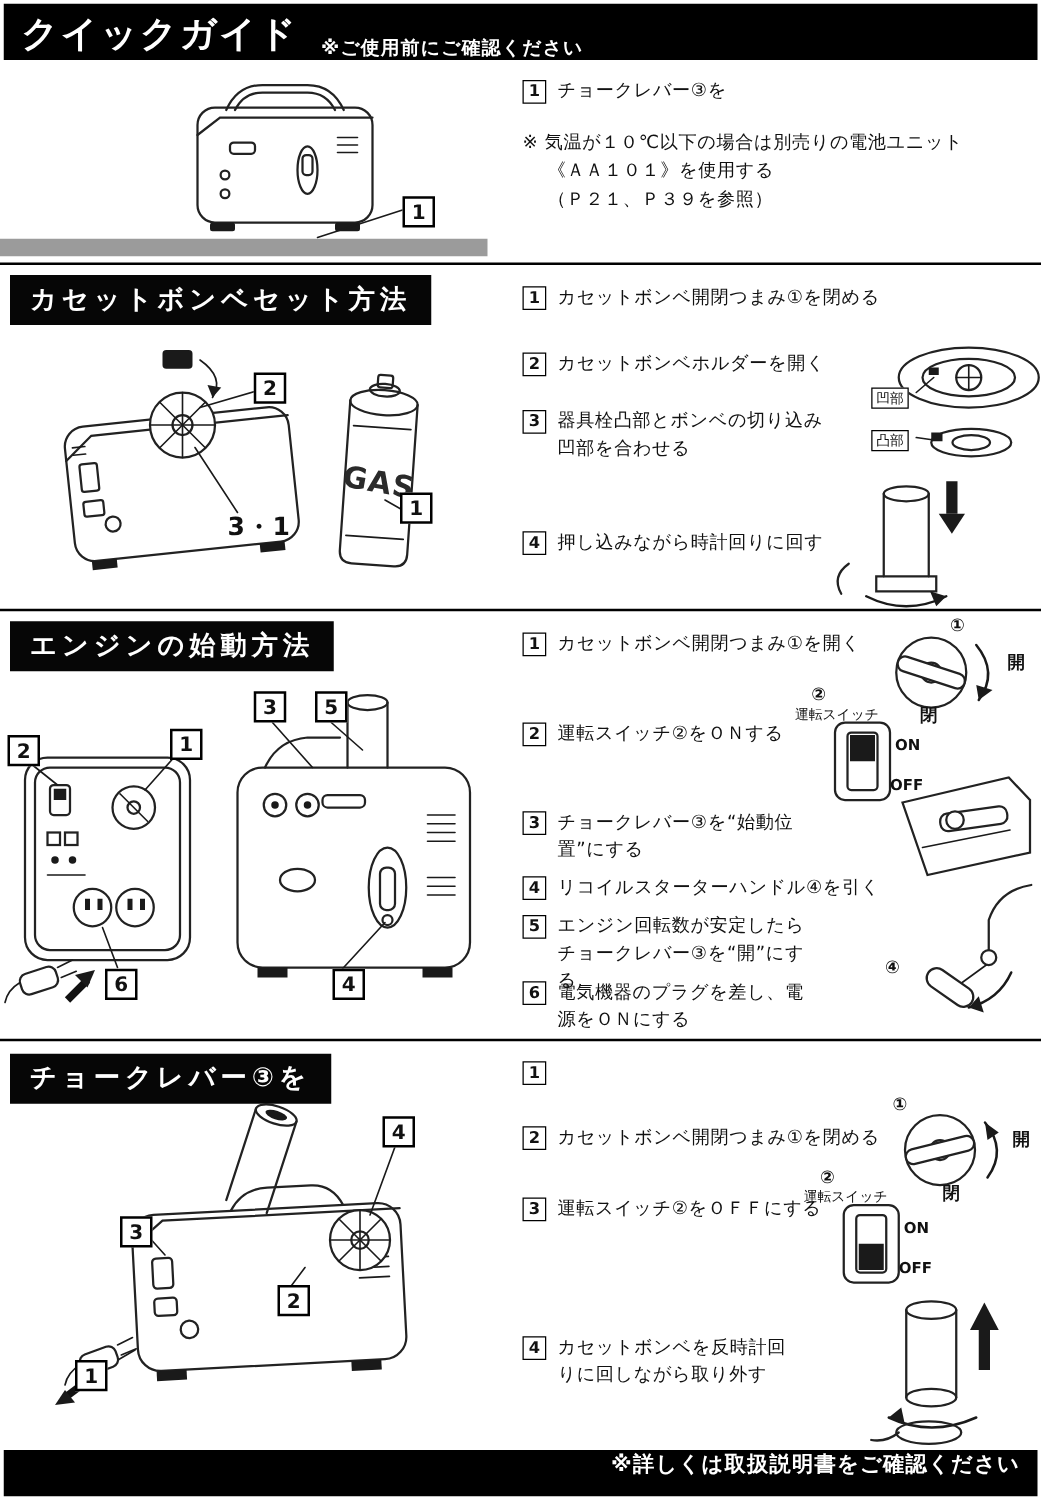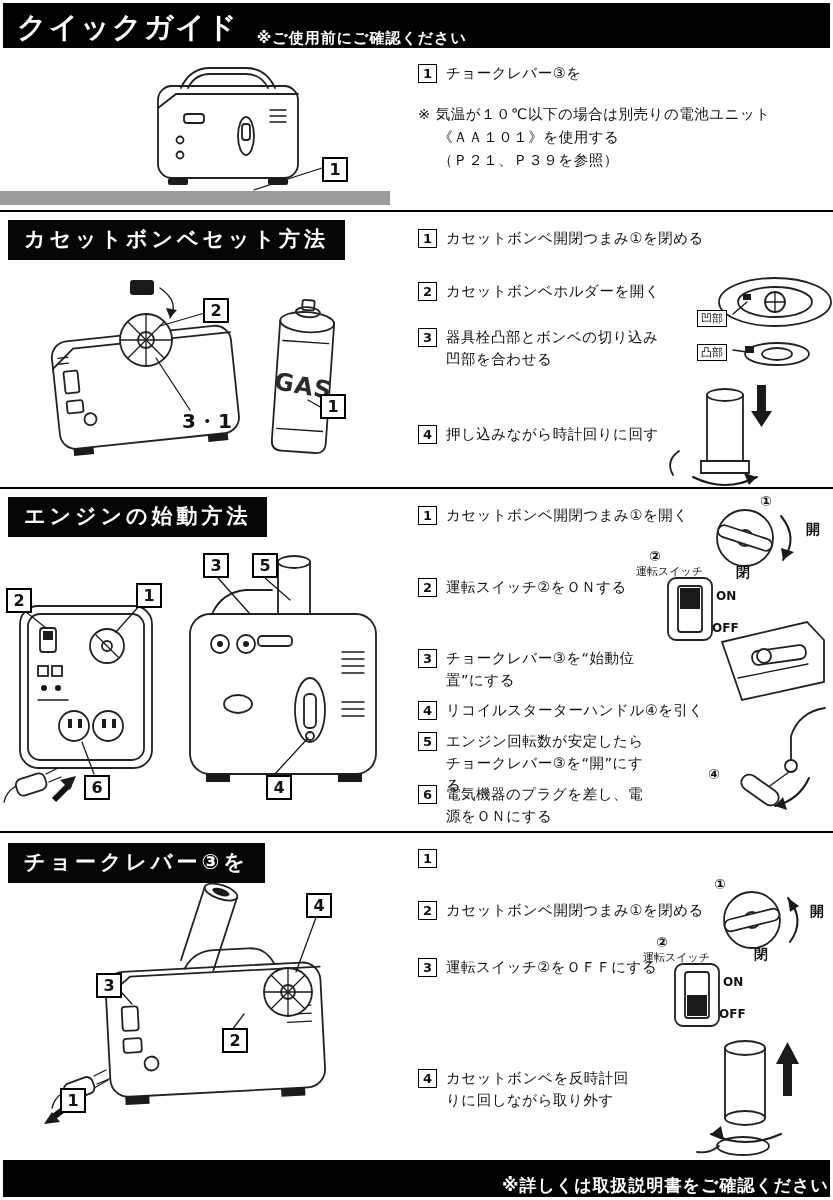--- a/index.html
+++ b/index.html
@@ -4,22 +4,22 @@
 <style>
   *{margin:0;padding:0;box-sizing:border-box}
   html,body{background:#fff}
   #page{position:relative;width:833px;height:1200px;background:#fff;
         font-family:"DejaVu Sans","Liberation Sans",sans-serif;color:#111;
         overflow:hidden;outline:1px solid #c9c9c9}
   .bar{position:absolute;left:3px;right:3px;background:#000;color:#fff}
   .header{top:3px;height:45px;display:flex;align-items:flex-end;gap:18px;padding:0 14px}
   .header .t{font-size:29px;font-weight:bold;letter-spacing:2px}
   .header .s{font-size:15px;font-weight:bold;margin-top:9px;letter-spacing:1px}
-  .footer{top:1160px;height:37px;display:flex;align-items:flex-end;justify-content:flex-end;
-          padding:0 1px;font-size:17px;font-weight:bold;letter-spacing:1px}
+  .footer{top:1160px;height:37px;display:flex;align-items:flex-start;justify-content:flex-end;
+          padding:0 14px;font-size:17px;font-weight:bold;letter-spacing:1px}
   .sec-label{position:absolute;background:#060606;color:#fff;font-size:21px;font-weight:bold;
              letter-spacing:4px;padding:5px 16px 7px;white-space:nowrap;z-index:2}
   .divider{position:absolute;left:0;right:0;height:2px;background:#000}
   .ground{position:absolute;background:#9b9b9b}
   .step{position:absolute;display:flex;gap:9px;z-index:2}
   .num{flex:0 0 19px;width:19px;height:19px;border:1.5px solid #000;display:flex;align-items:center;
        justify-content:center;font-size:13px;font-weight:bold;margin-top:1px;background:#fff}
   .txt{font-size:14.5px;line-height:1.5;letter-spacing:0.5px}
   .note{position:absolute;font-size:14.5px;line-height:1.6;letter-spacing:0.5px;
         white-space:pre-line;padding-left:1.4em;text-indent:-1.4em;z-index:2}

